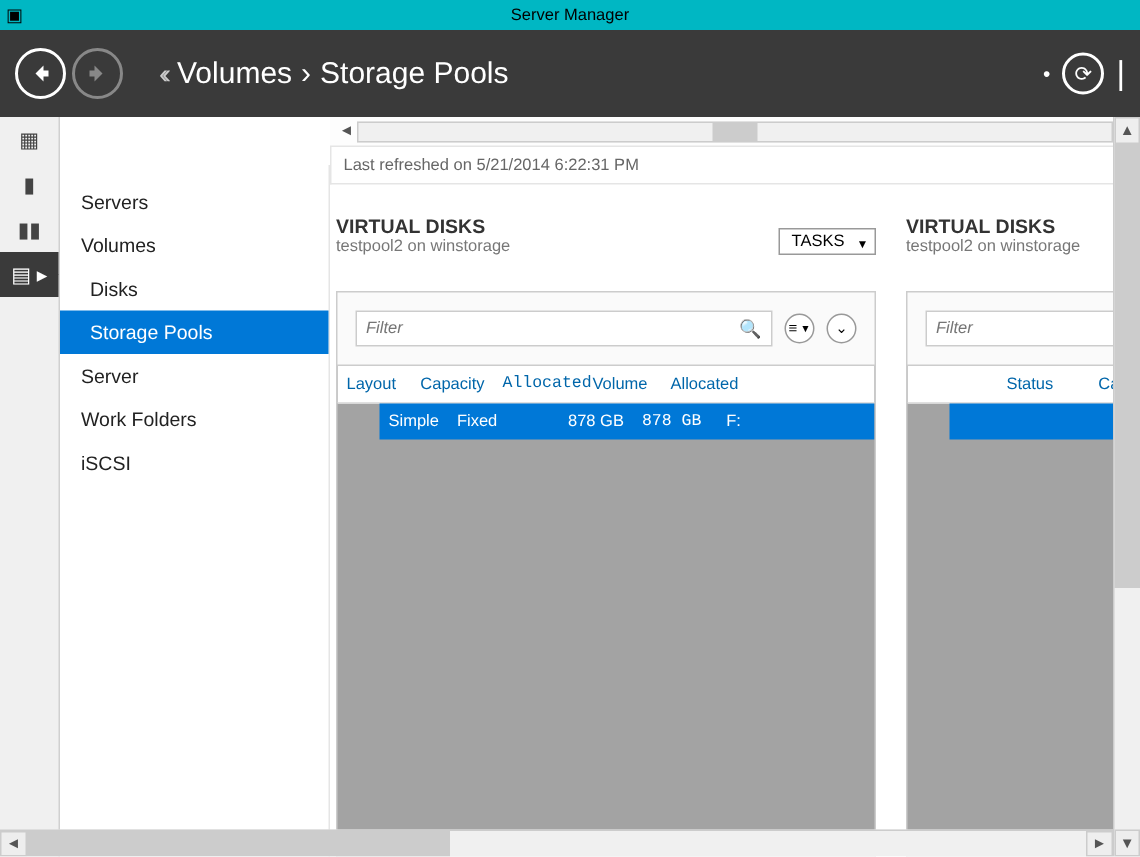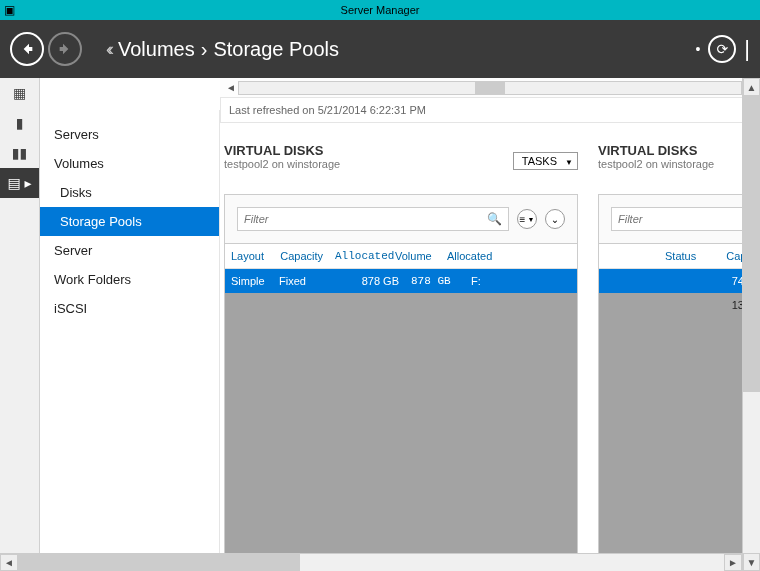--- a/index.html
+++ b/index.html
@@ -55,21 +55,21 @@
   .filterbar { border: 1px solid #ccc; padding: 12px; display: flex; align-items: center; gap: 8px; background: #fafafa; margin-top: 20px; }
   .filterbox { flex: 1; display: flex; align-items: center; border: 1px solid #ccc; background: #fff; padding: 0 6px; height: 24px; }
   .filterbox input { border: none; outline: none; flex: 1; font-size: 11px; font-style: italic; color: #888; background: transparent; }
   .filterbox .search { font-size: 12px; color: #333; }
   .circle-btn { width: 20px; height: 20px; border: 1px solid #999; border-radius: 50%; display: flex; align-items: center; justify-content: center; font-size: 10px; cursor: pointer; background: #fff; }
   .circle-btn .tri { font-size: 7px; margin-left: 2px; }
 
   .grid { border: 1px solid #ccc; border-top: none; flex: 1; overflow: hidden; font-size: 11px; background: #a3a3a3; }
   .grid-head { display: flex; background: #fff; color: #0066aa; border-bottom: 1px solid #e0e0e0; }
   .grid-head .col, .grid-row .col { padding: 6px 6px; white-space: nowrap; }
-  .grid-row { display: flex; color: #222; }
+  .grid-row { display: flex; color: #222; margin-left: 28px; }
   .grid-row.sel { background: #0078d7; color: #fff; }
 
   .virt .col.layout { width: 48px; }
   .virt .col.prov { width: 76px; }
   .virt .col.cap { width: 56px; text-align: right; }
   .virt .col.alloc { width: 60px; text-align: left; font-family: Liberation Mono, monospace; }
   .virt .col.vol { width: 52px; }
   .virt .col.clust { width: 60px; }
 
   .phys .col.name { width: 60px; }

